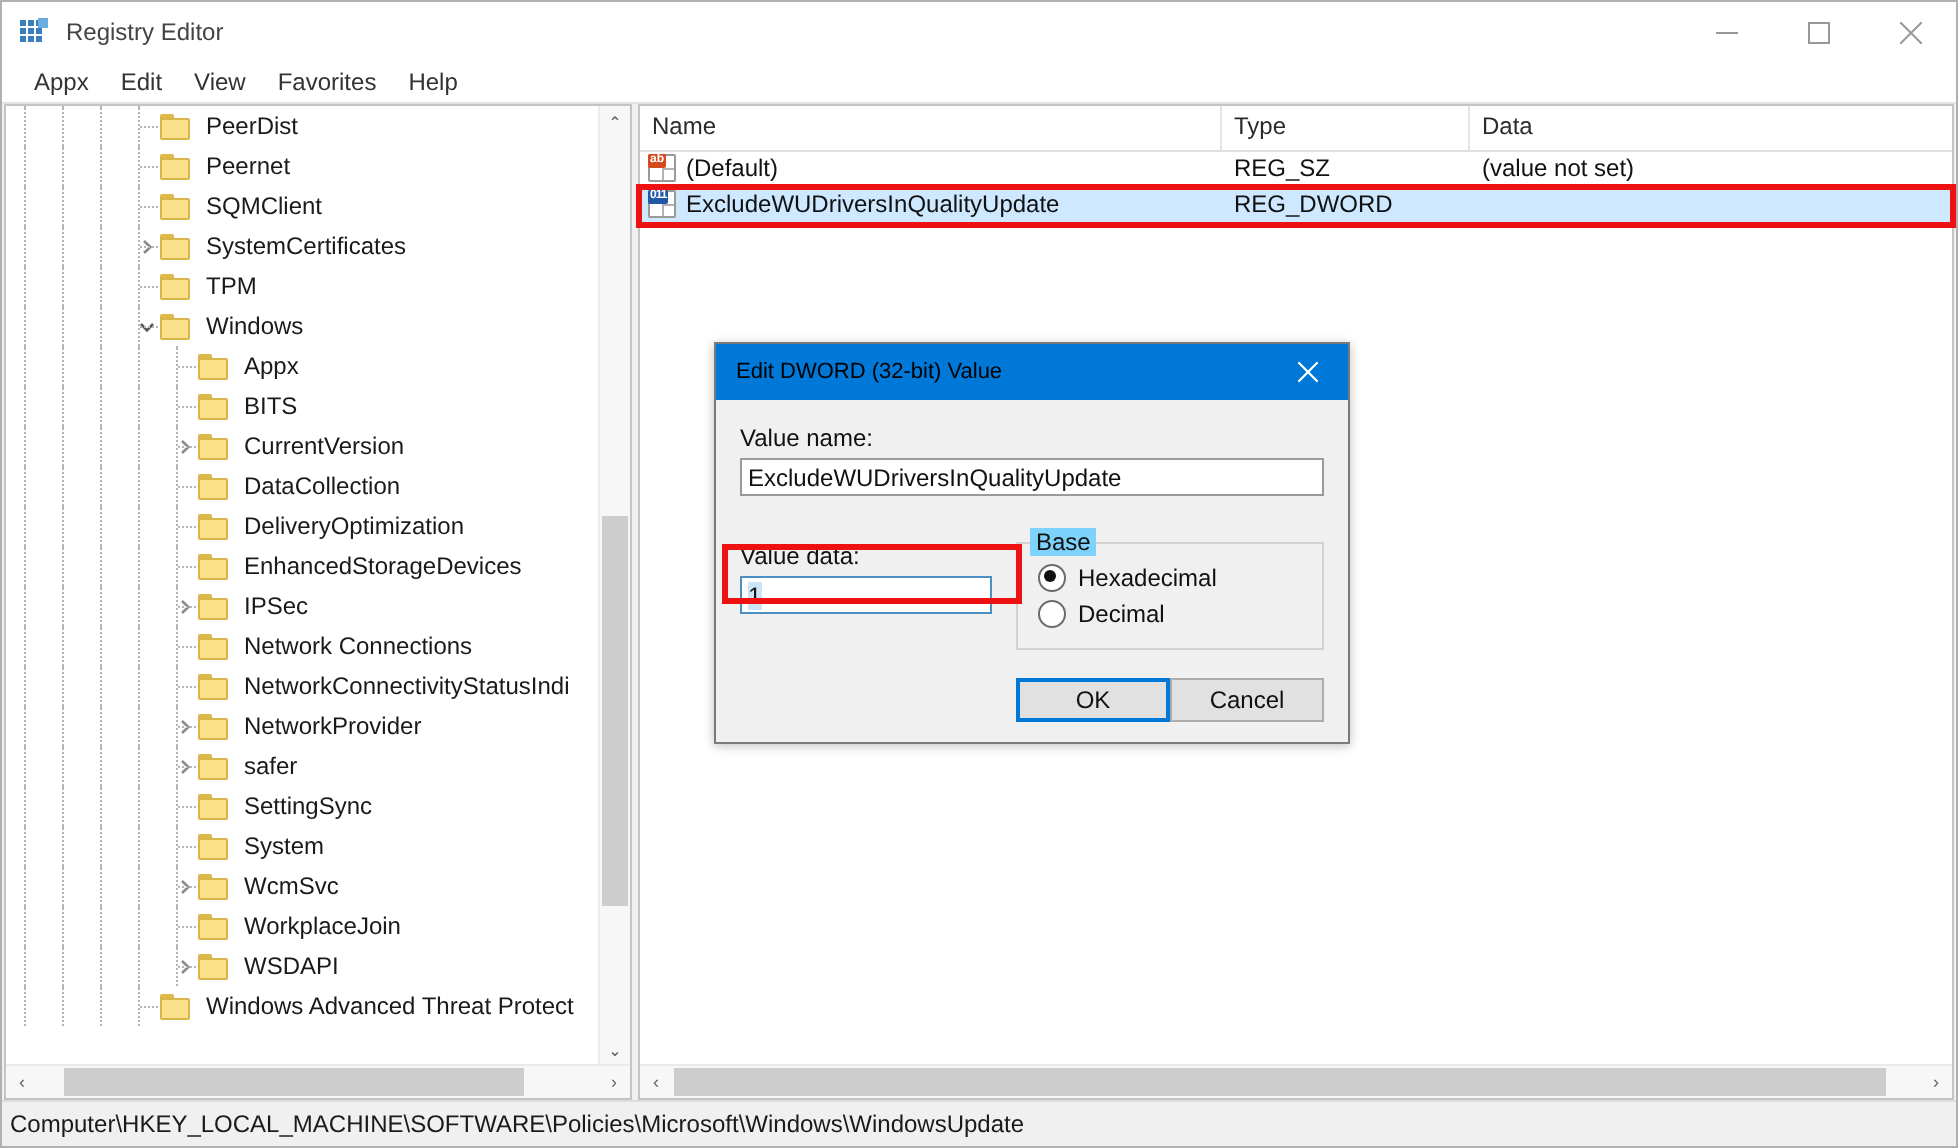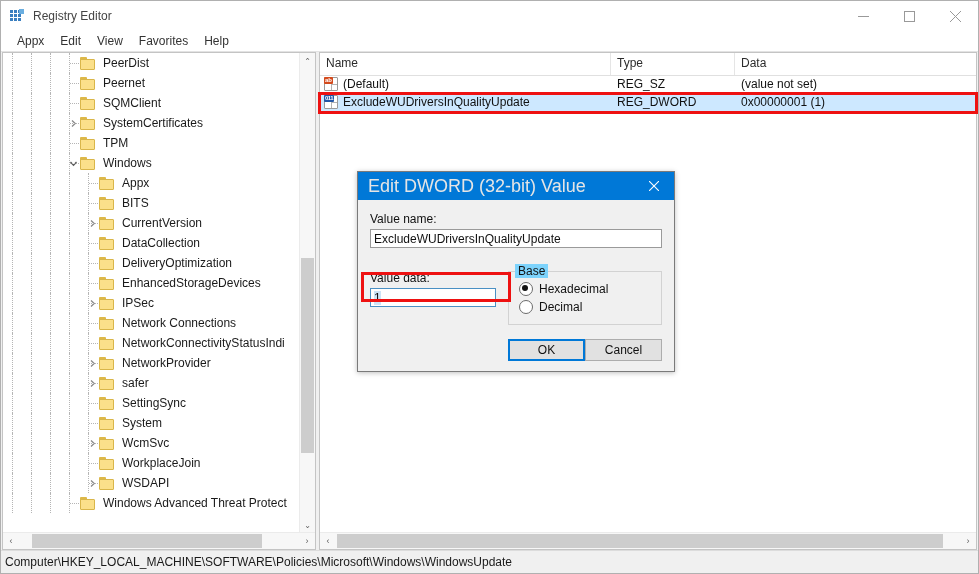--- a/index.html
+++ b/index.html
@@ -71,21 +71,21 @@
   
   .redbox{position:absolute;border:3px solid #ee1111;box-sizing:border-box;pointer-events:none;}
 
   
   .statusbar{position:absolute;left:0;right:0;bottom:0;height:22px;background:#f0f0f0;border-top:1px solid #dcdcdc;display:flex;align-items:center;}
   .statusbar span{font-size:12px;color:#1a1a1a;padding-left:4px;}
 
   
   .dialog{position:absolute;left:356px;top:170px;width:318px;background:#f0f0f0;border:1px solid #7a7a7a;box-sizing:border-box;box-shadow:0 1px 5px rgba(0,0,0,.25);}
   .dlg-title{height:28px;background:#0078d7;display:flex;align-items:center;justify-content:space-between;}
-  .dlg-title .t{color:#e5e5e5;font-size:18px;padding-left:10px;}
+  .dlg-title .t{color:#000000;font-size:11px;padding-left:10px;}
   .dlg-close{width:40px;height:28px;display:flex;align-items:center;justify-content:center;color:#fff;font-size:13px;}
   .dlg-body{padding:12px 12px 10px 12px;position:relative;}
   .fld-label{font-size:12px;color:#111;margin-bottom:3px;}
   .txtbox{height:19px;background:#fff;border:1px solid #9a9a9a;box-sizing:border-box;display:flex;align-items:center;padding-left:3px;font-size:12px;color:#111;}
   .txtbox.focused{border:1px solid #4a90c4;}
   .sel{background:#cce4f7;}
   .row2{display:flex;margin-top:23px;}
   .col-left{width:150px;}
   .col-right{flex:1;margin-left:12px;}
   .groupbox{border:1px solid #d2d2d2;padding:8px 8px 8px 10px;position:relative;}
@@ -532,21 +532,20 @@
           </div>
           <div class="lv-row selected">
             <div class="lv-cell name" style="width: 291px;">
               <span class="vicon dword">
                 <span class="tag">011</span>
                 <span class="sheet"></span>
               </span>
               <span>ExcludeWUDriversInQualityUpdate</span>
             </div>
             <div class="lv-cell" style="width: 124px;">REG_DWORD</div>
-            <div class="lv-cell" style="flex: 1 1 0%;">0x00000001 (1)</div>
           </div>
         </div>
 
       <div class="hscroll">
         <div class="arrow left">‹</div>
         <div class="thumb" style="left:17px;right:33px;"></div>
         <div class="arrow right">›</div>
       </div>
     </div>
   </div>

